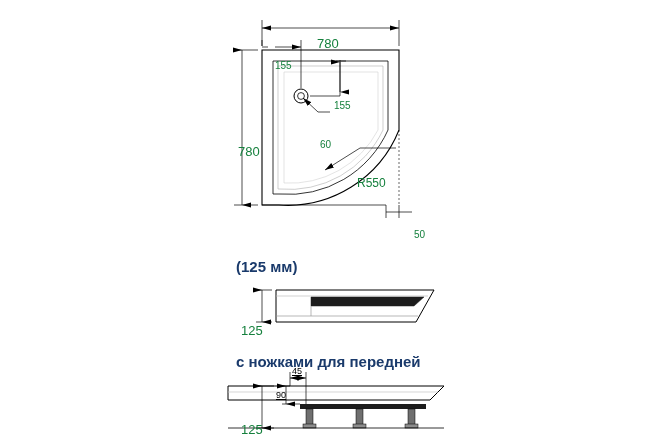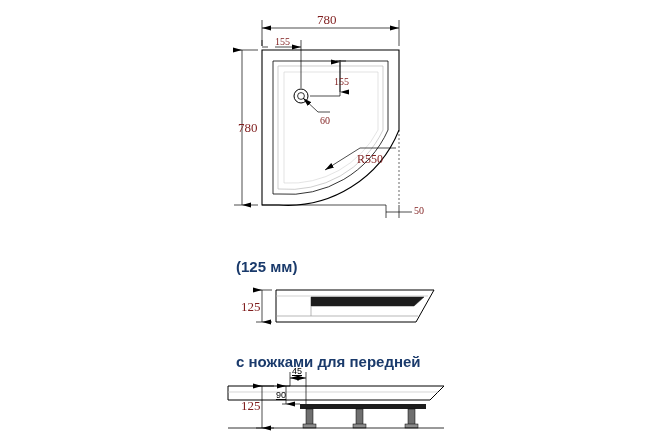--- a/index.html
+++ b/index.html
@@ -22,24 +22,25 @@
   }
   .svg-layer {
     position: absolute;
     left: 0;
     top: 0;
     width: 666px;
     height: 444px;
   }
   .dim-text {
     position: absolute;
-    font-family: Liberation Serif, serif;
+    font-family: Liberation Sans, sans-serif;
     font-size: 11px;
-    color: #7f1d1d;
+    color: #15803d;
     white-space: nowrap;
+    margin-top: 24px;
   }
   .dim-text.big {
     font-size: 13px;
     font-weight: 400;
   }
   .caption {
     position: absolute;
     font-family: "Liberation Sans", sans-serif;
     font-size: 15px;
     font-weight: bold;

